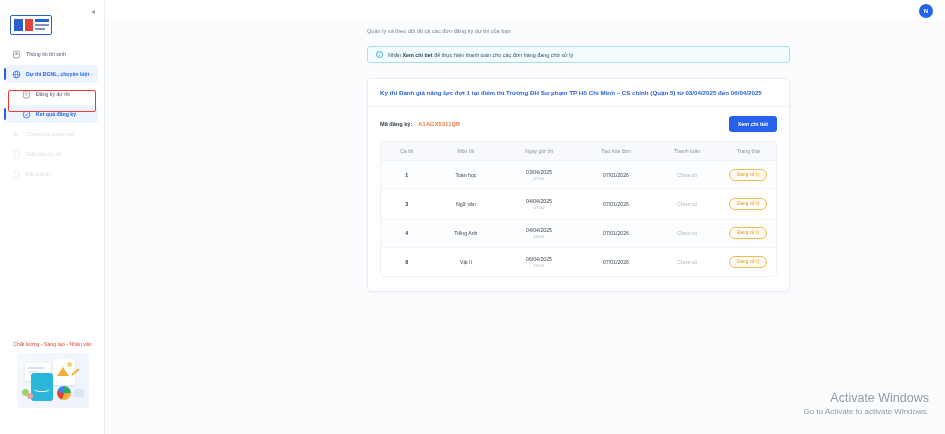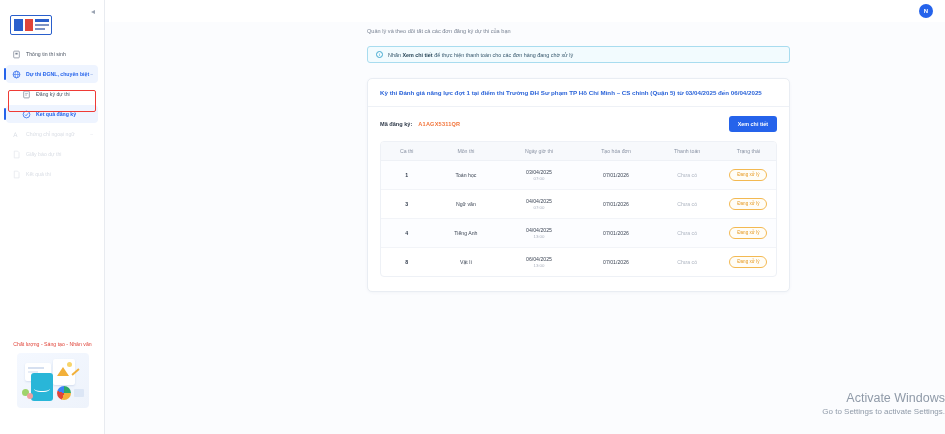--- a/index.html
+++ b/index.html
@@ -204,21 +204,21 @@
     display: inline-block;
     border: .8px solid #f3b952; color: #e79a22;
     background: #fffdf7;
     border-radius: 8px;
     font-size: 4.6px;
     padding: 2.5px 7px;
     white-space: nowrap;
   }
 
   .watermark {
-    position: absolute; right: 0; bottom: 16px;
+    position: absolute; right: 16px; bottom: 16px;
     text-align: right; color: #8f9aa8; user-select: none;
   }
   .wm-1 { font-size: 12.5px; line-height: 1.35; }
   .wm-2 { font-size: 8px; line-height: 1.35; }
 </style>
 </head>
 <body>
 
 <div id="app">
 
@@ -432,17 +432,17 @@
 
             </tbody>
           </table>
         </div>
 
       </section>
     </div>
 
     <div class="watermark">
       <div class="wm-1">Activate Windows</div>
-      <div class="wm-2">Go to Settings to activate Settings.</div>
+      <div class="wm-2">Go to Activate to activate Windows.</div>
     </div>
 
   </main>
 </div>
 
 </body></html>

